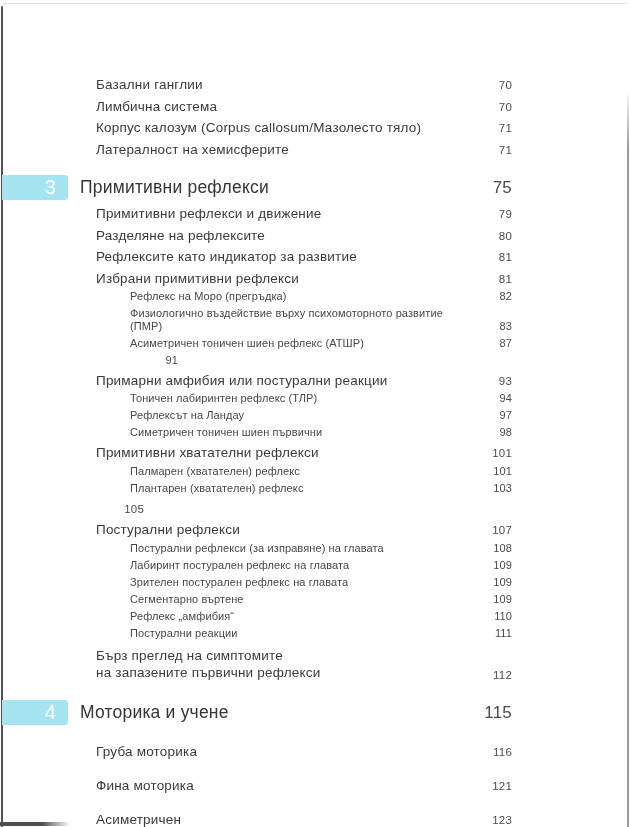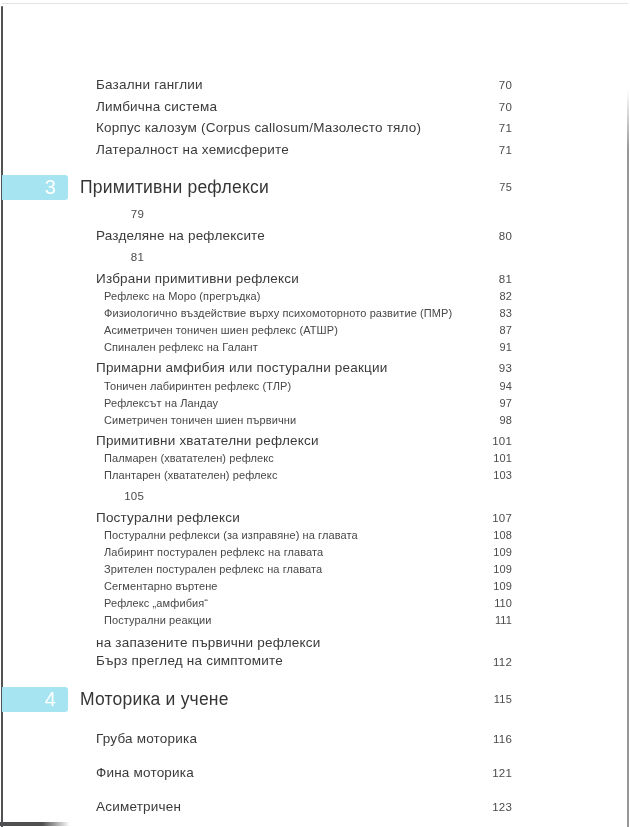--- a/index.html
+++ b/index.html
@@ -23,27 +23,27 @@
   .toc { position: absolute; left: 0; top: 78px; right: 0; padding-right: 118px; }
   .row { display: flex; align-items: flex-end; }
   .row .label { flex: 1; }
   .pagenum { text-align: right; min-width: 48px; color: #4b4b4d; flex: none; }
 
   .level-2 { margin-top: 7.5px; font-size: 13.5px; line-height: 14px; letter-spacing: 0.2px;
              color: #3a3a3c; padding-left: 96px; }
   .level-2 .pagenum { font-size: 11.5px; }
 
   .level-3 { margin-top: 4.5px; font-size: 11px; line-height: 12.5px; letter-spacing: 0.1px;
-             color: #474749; padding-left: 104px; }
+             color: #474749; padding-left: 104px; margin-left: 26px; }
   .level-3 .pagenum { font-size: 11px; }
 
   .level-1 { margin-top: 18px; margin-bottom: 4px; font-size: 17.5px; line-height: 25px;
              letter-spacing: 0.2px; color: #353537; padding-left: 80px; position: relative;
              align-items: center; }
-  .level-1 .pagenum { font-size: 11px; }
+  .level-1 .pagenum { font-size: 17px; }
   .badge { position: absolute; left: 2px; top: 0; width: 66px; height: 25px;
            color: #ffffff; font-size: 20px; line-height: 25px; text-align: right;
            padding-right: 12px; box-sizing: border-box; border-radius: 0 3px 3px 0; }
 
   .multiline { align-items: flex-end; }
   .multiline .label div { line-height: 17.5px; }
 
   
   .toc .row:nth-last-child(-n+3) { margin-top: 20px; }
   .toc .row:first-child { margin-top: 0; }
@@ -72,47 +72,48 @@
       <div class="row level-2">
         <span class="label">Латералност на хемисферите</span>
         <span class="pagenum">71</span>
       </div>
       <div class="row level-1">
         <span class="badge" style="background: rgb(165, 228, 240);">3</span>
         <span class="label">Примитивни рефлекси</span>
         <span class="pagenum">75</span>
       </div>
       <div class="row level-2">
+        <span class="label">Примитивни рефлекси и движение</span>
         <span class="pagenum">79</span>
       </div>
       <div class="row level-2">
         <span class="label">Разделяне на рефлексите</span>
         <span class="pagenum">80</span>
       </div>
       <div class="row level-2">
+        <span class="label">Рефлексите като индикатор за развитие</span>
         <span class="pagenum">81</span>
       </div>
       <div class="row level-2">
         <span class="label">Избрани примитивни рефлекси</span>
         <span class="pagenum">81</span>
       </div>
       <div class="row level-3">
         <span class="label">Рефлекс на Моро (прегръдка)</span>
         <span class="pagenum">82</span>
       </div>
       <div class="row level-3">
         <span class="label">Физиологично въздействие върху психомоторното развитие (ПМР)</span>
         <span class="pagenum">83</span>
       </div>
       <div class="row level-3">
         <span class="label">Асиметричен тоничен шиен рефлекс (АТШР)</span>
         <span class="pagenum">87</span>
       </div>
       <div class="row level-3">
-        <span class="label">Спинален рефлекс на Галант</span>
         <span class="pagenum">91</span>
       </div>
       <div class="row level-2">
         <span class="label">Примарни амфибия или постурални реакции</span>
         <span class="pagenum">93</span>
       </div>
       <div class="row level-3">
         <span class="label">Тоничен лабиринтен рефлекс (ТЛР)</span>
         <span class="pagenum">94</span>
       </div>
@@ -162,22 +163,22 @@
       <div class="row level-3">
         <span class="label">Рефлекс „амфибия“</span>
         <span class="pagenum">110</span>
       </div>
       <div class="row level-3">
         <span class="label">Постурални реакции</span>
         <span class="pagenum">111</span>
       </div>
       <div class="row level-2 multiline">
         <span class="label">
+          <div>Бърз преглед на симптомите</div>
           <div>на запазените първични рефлекси</div>
-          <div>Бърз преглед на симптомите</div>
         </span>
         <span class="pagenum">112</span>
       </div>
       <div class="row level-1">
         <span class="badge" style="background: rgb(165, 228, 240);">4</span>
         <span class="label">Моторика и учене</span>
         <span class="pagenum">115</span>
       </div>
       <div class="row level-2">
         <span class="label">Груба моторика</span>

